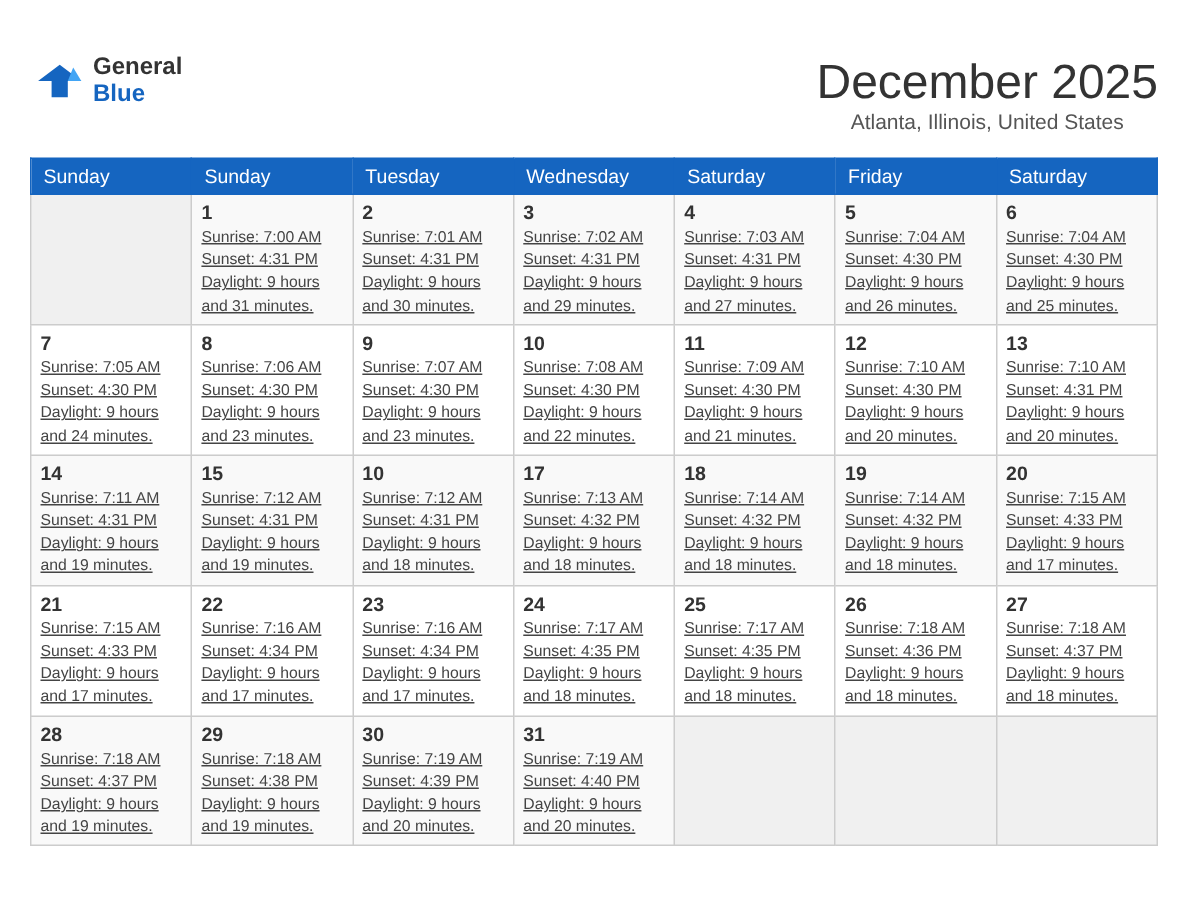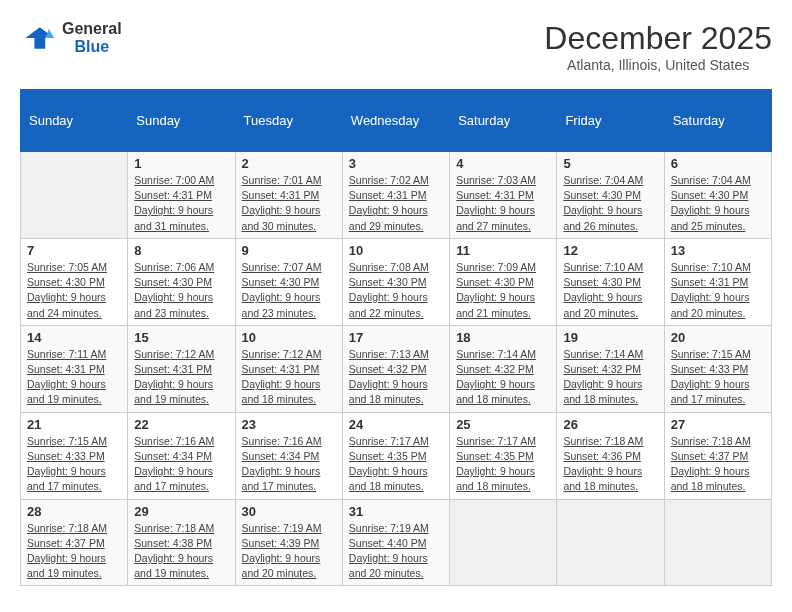--- a/index.html
+++ b/index.html
@@ -8,41 +8,41 @@
       background: #fff;
       width: 792px;
       min-height: 612px;
       padding: 20px;
     }
     .header-area {
       display: flex;
       justify-content: space-between;
       align-items: flex-start;
       margin-bottom: 16px;
+      margin-top: 16px;
     }
     .logo {
       display: flex;
       align-items: center;
       gap: 6px;
     }
     .logo-text {
       display: flex;
       flex-direction: column;
       line-height: 1.1;
     }
     .logo-general {
       font-size: 16px;
       font-weight: bold;
       color: #333;
     }
     .logo-blue {
       font-size: 16px;
       font-weight: bold;
       color: #1565c0;
-      text-align: center;
     }
     .logo-icon {
       width: 36px;
       height: 36px;
     }
     .title-area {
       text-align: center;
     }
     .month-title {
       font-size: 32px;
@@ -55,21 +55,21 @@
     }
     .calendar {
       width: 100%;
       border-collapse: collapse;
       font-size: 11px;
     }
     .calendar thead th {
       background-color: #1565c0;
       color: #fff;
       text-align: left;
-      padding: 23px 8px;
+      padding: 4px 8px;
       font-size: 13px;
       font-weight: normal;
       border: 1px solid #1565c0;
     }
     .calendar tbody td {
       border: 1px solid #ccc;
       vertical-align: top;
       padding: 4px 6px;
       width: 107px;
       min-height: 80px;

